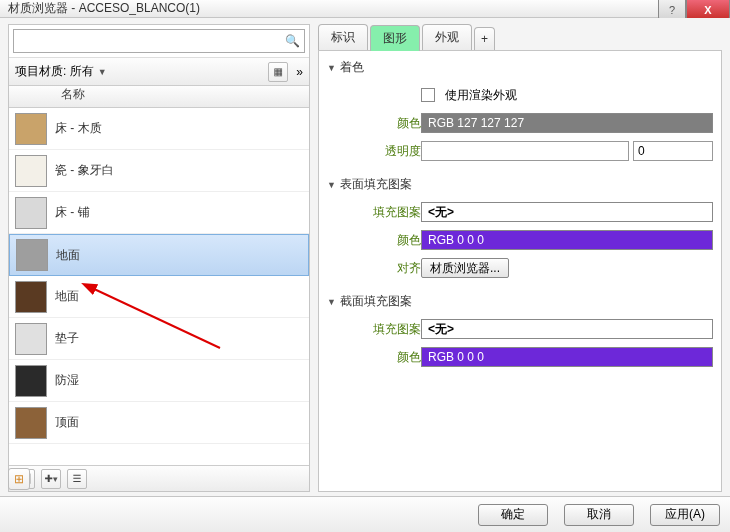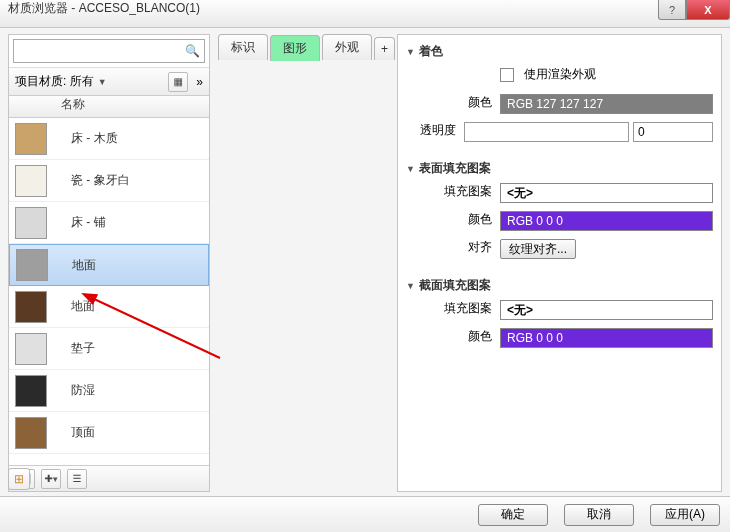--- a/index.html
+++ b/index.html
@@ -1,51 +1,51 @@
 <!DOCTYPE html>
 <html><head>
 <meta charset="utf-8">
 <style>
 *{box-sizing:border-box;margin:0;padding:0;font-family:"Microsoft YaHei","SimSun",sans-serif;font-size:12px}
 body{background:#e8e8e8;width:730px;height:532px;overflow:hidden;position:relative}
 .window{width:730px;height:532px;background:#fff;display:flex;flex-direction:column}
-.titlebar{height:28px;background:linear-gradient(#fdfdfd,#e9e9e9);border-bottom:1px solid #c5c5c5;display:flex;align-items:flex-start;padding:0 8px;position:relative}
+.titlebar{height:18px;background:linear-gradient(#fdfdfd,#e9e9e9);border-bottom:1px solid #c5c5c5;display:flex;align-items:flex-end;padding:0 8px;position:relative}
 .title{color:#333;flex:1}
 .winbtns{display:flex;position:absolute;right:0;top:0}
 .winbtn{width:28px;height:20px;display:flex;align-items:center;justify-content:center;border:1px solid #888;border-top:none;background:linear-gradient(#f0f0f0,#d5d5d5);font-size:11px;color:#555;text-align:center}
 .winbtn.help{border-radius:0 0 0 3px}
 .winbtn.close{border-radius:0 0 3px 0;background:linear-gradient(#e67,#c9302c);color:#fff;width:44px;font-weight:bold}
 .body{flex:1;display:flex;background:#f4f4f4;position:relative}
 .leftpane{width:302px;display:flex;flex-direction:column;border:1px solid #c5c5c5;margin:6px 4px 4px 8px;background:#fff}
 .searchrow{display:flex;padding:4px;border-bottom:1px solid #ddd}
 .searchbox{flex:1;height:24px;border:1px solid #aaa;padding:0 4px;position:relative;background:#fff;display:flex;align-items:center}
 .searchbox .mag{position:absolute;right:4px;color:#666}
 .filterrow{height:28px;display:flex;align-items:center;padding:0 6px;background:linear-gradient(#fdfdfd,#ececec);border-bottom:1px solid #ccc;gap:4px}
 .filterlabel{white-space:nowrap}
 .tri{font-size:9px;color:#555}
 .spacer{flex:1}
 .iconbtn{width:20px;height:20px;border:1px solid #bbb;background:linear-gradient(#fff,#eee);border-radius:2px;display:flex;align-items:center;justify-content:center;font-size:10px;color:#444}
 .listhead{height:22px;background:linear-gradient(#fdfdfd,#ececec);border-bottom:1px solid #ccc;display:flex;padding-left:52px;color:#444}
 .list{flex:1;overflow:auto;background:#fff}
-.row{height:42px;display:flex;align-items:center;border-bottom:1px solid #eee;padding:0 6px;gap:24px;cursor:default}
+.row{height:42px;display:flex;align-items:center;border-bottom:1px solid #eee;padding:0 6px;gap:8px;cursor:default}
 .row.sel{background:linear-gradient(#d6e7fb,#bcd6f3);border:1px solid #7eb0e0}
 .thumb{width:32px;height:32px;border:1px solid #999;background:#ccc}
 .rowlabel{color:#333}
 .bottombar{height:26px;padding:3px 6px;display:flex;align-items:center;gap:6px;border-top:1px solid #ccc;background:linear-gradient(#fdfdfd,#ececec)}
-.rightpane{flex:1;display:flex;flex-direction:row;margin:6px 8px 4px 4px}
+.rightpane{flex:1;display:flex;flex-direction:column;margin:6px 8px 4px 4px}
 .tabs{height:26px;display:flex;align-items:flex-end;gap:0}
 .tab{padding:4px 12px;border:1px solid #b5b5b5;border-bottom:none;background:linear-gradient(#fdfdfd,#ececec);border-radius:4px 4px 0 0;margin-right:2px;color:#333}
 .tab.active{background:#86efac;position:relative;top:1px}
 .tab.plus{padding:4px 6px}
 .panel{flex:1;border:1px solid #c5c5c5;background:#fff;padding:8px;overflow:auto}
 .section{margin-bottom:12px}
-.sechead{font-weight:bold;color:#333;margin-bottom:6px}
+.sechead{font-weight:normal;color:#333;margin-bottom:6px}
 .sechead .tri{margin-right:4px}
-.proprow{display:flex;align-items:flex-start;height:26px;margin-bottom:2px}
-.proplabel{width:94px;text-align:right;padding-right:8px;color:#000000}
+.proprow{display:flex;align-items:center;height:26px;margin-bottom:2px}
+.proplabel{width:94px;text-align:right;color:#4d7c0f}
 .propval{flex:1;display:flex;align-items:center;gap:4px}
 .colorfield{flex:1;height:20px;border:1px solid #888;color:#fff;padding:0 6px;display:flex;align-items:center;background:#7f7f7f}
 .colorfield.black{background:#6d28d9}
 .textinput{flex:1;height:20px;border:1px solid #999;padding:0 4px;background:#fff}
 .numinput{width:80px;height:20px;border:1px solid #999;padding:0 4px;background:#fff;text-align:left}
 .btn{height:20px;border:1px solid #888;background:linear-gradient(#fdfdfd,#e4e4e4);padding:0 8px;border-radius:2px}
 .nonefield{flex:1;height:20px;border:1px solid #888;background:#fff;padding:0 6px;display:flex;align-items:center;font-weight:bold}
 .checkbox{width:14px;height:14px;border:1px solid #888;background:#fff;margin-right:6px}
 .footer{height:36px;display:flex;align-items:center;justify-content:flex-end;padding:0 10px;gap:16px;border-top:1px solid #c5c5c5;background:linear-gradient(#fdfdfd,#ececec)}
 .footbtn{height:22px;min-width:70px;border:1px solid #888;background:linear-gradient(#fdfdfd,#e4e4e4);border-radius:3px}
@@ -162,21 +162,21 @@
           </div>
           <div class="proprow">
             <div class="proplabel">颜色</div>
             <div class="propval">
                 <div class="colorfield black">RGB 0 0 0</div>
               </div>
           </div>
           <div class="proprow">
             <div class="proplabel">对齐</div>
             <div class="propval">
-                <button class="btn">纹理对齐...</button>
+                <button class="btn">材质浏览器...</button>
               </div>
           </div>
         </div>
         <div class="section">
           <div class="sechead"><span class="tri">▼</span><span>截面填充图案</span></div>
           <div class="proprow">
             <div class="proplabel">填充图案</div>
             <div class="propval">
                 <div class="nonefield">&lt;无&gt;</div>
               </div>

